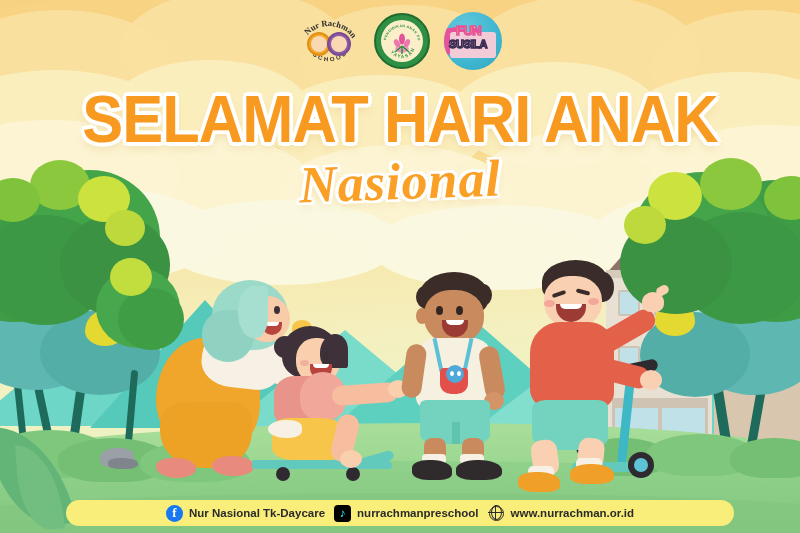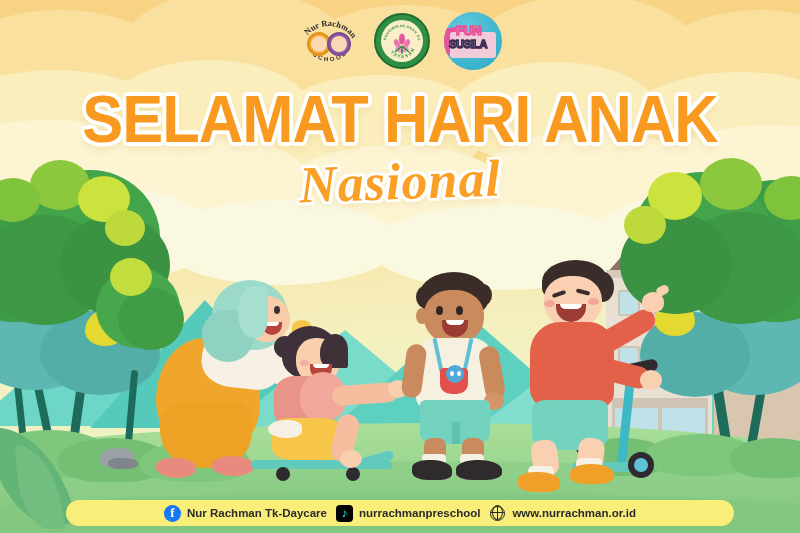--- a/index.html
+++ b/index.html
@@ -543,21 +543,21 @@
     <div class="wheel" style="left:38px; top:90px; width:26px;height:26px;"></div>
     <div style="position:absolute;left:44px;top:96px;width:14px;height:14px;border-radius:50%;background:#5FC3D8;"></div>
     <div class="wheel" style="left:-14px;top:74px; width:22px;height:22px;"></div>
     <div style="position:absolute;left:-9px;top:79px;width:12px;height:12px;border-radius:50%;background:#9AD8E4;"></div>
   </div>
 
   <div id="footer">
 
     <div class="fitem">
       <div class="ic ic-fb">f</div>
-      <span class="lbl">Nur Rachman Tk-Daycare</span>
+      <span class="lbl">Nur Nasional Tk-Daycare</span>
     </div>
 
 
     <div class="fitem">
       <div class="ic ic-tt">♪</div>
       <span class="lbl">nurrachmanpreschool</span>
     </div>
 
     <div class="fitem">
       <div class="ic ic-www">

